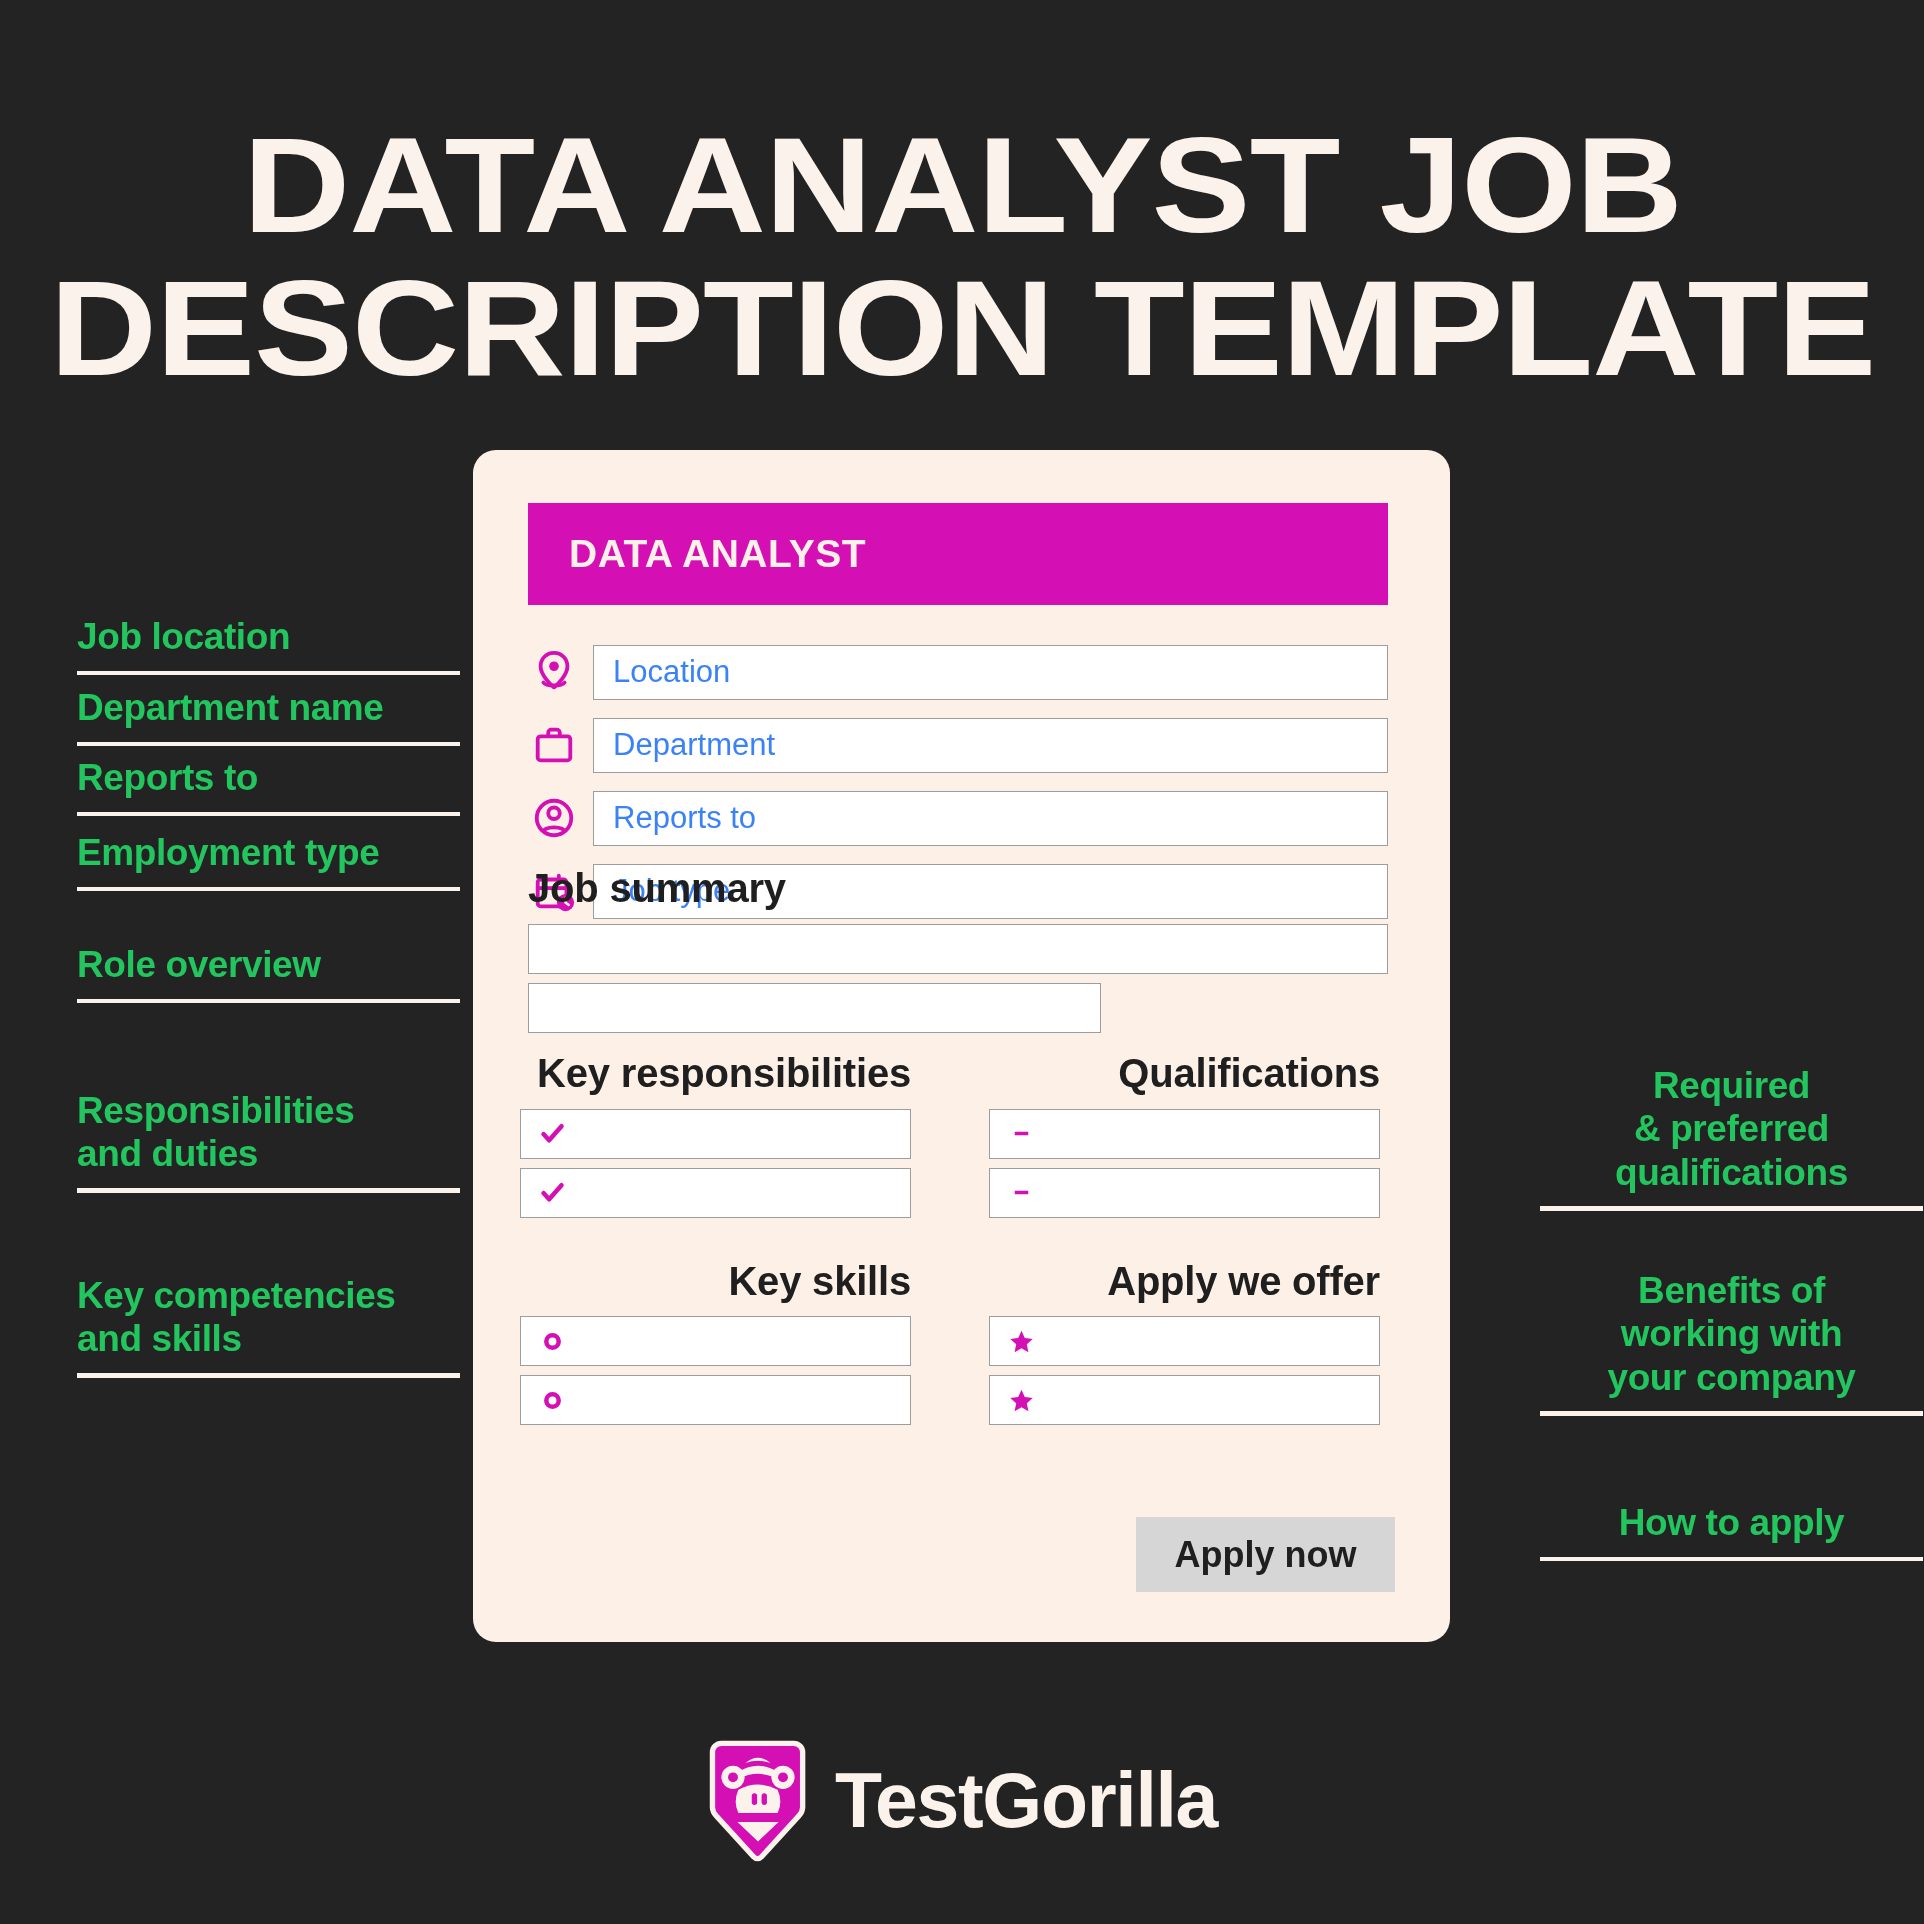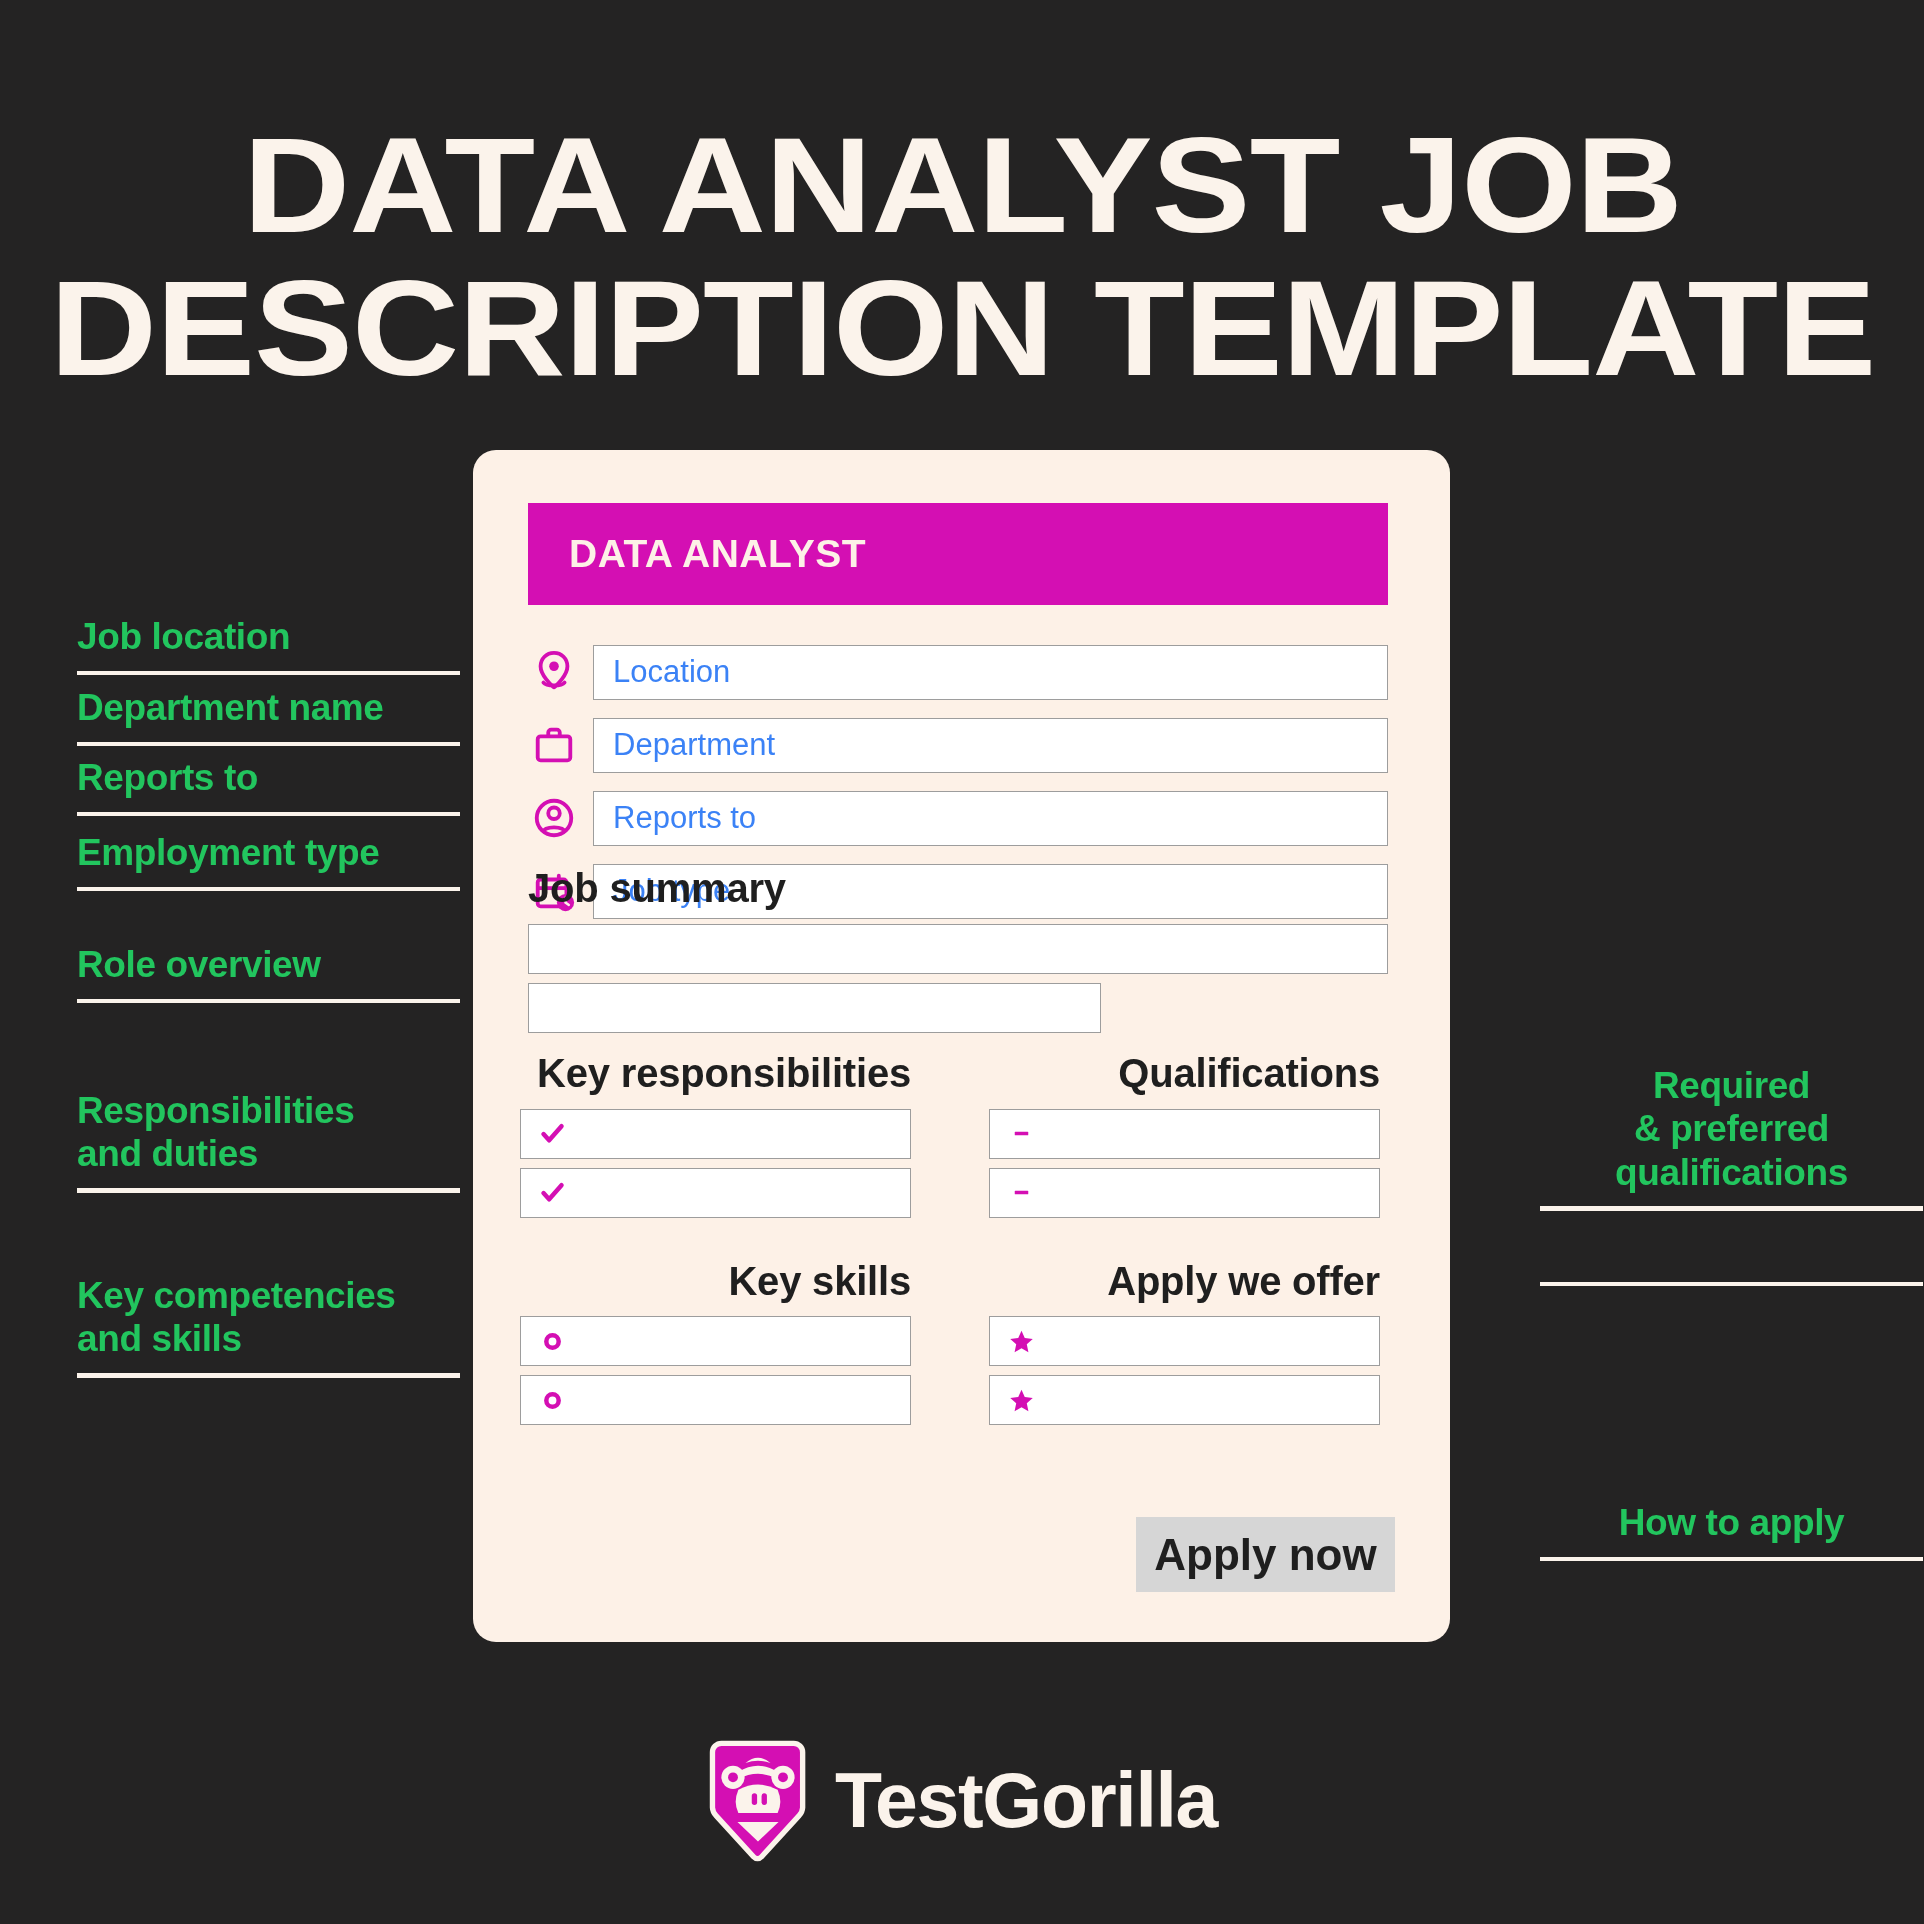--- a/index.html
+++ b/index.html
@@ -190,21 +190,21 @@
     bottom: 50px;
   }
   .apply-btn {
     background: #D6D6D6;
     width: 259px;
     height: 75px;
     display: flex;
     align-items: center;
     justify-content: center;
     color: #1F1F1F;
-    font-size: 44px;
+    font-size: 36px;
     font-weight: bold;
     border: none;
     font-family: "Liberation Sans", sans-serif;
     cursor: pointer;
   }
 
   
   .footer-logo {
     position: absolute;
     left: 0;
@@ -268,20 +268,23 @@
     </div>
 
   <div class="side-col right" id="right-col" style="top: 450px; height: 1069px;">
       <div class="side-item" style="top: 614px; position: absolute;">
         <div class="side-text">Required
 &amp; preferred
 qualifications</div>
         <div class="side-rule"></div>
       </div>
       <div class="side-item" style="top: 819px; position: absolute;">
+        <div class="side-text">Benefits of
+working with
+your company</div>
         <div class="side-rule"></div>
       </div>
       <div class="side-item" style="top: 1051px; position: absolute;">
         <div class="side-text">How to apply</div>
         <div class="side-rule"></div>
       </div>
     </div>
 
   <div class="card">
 

